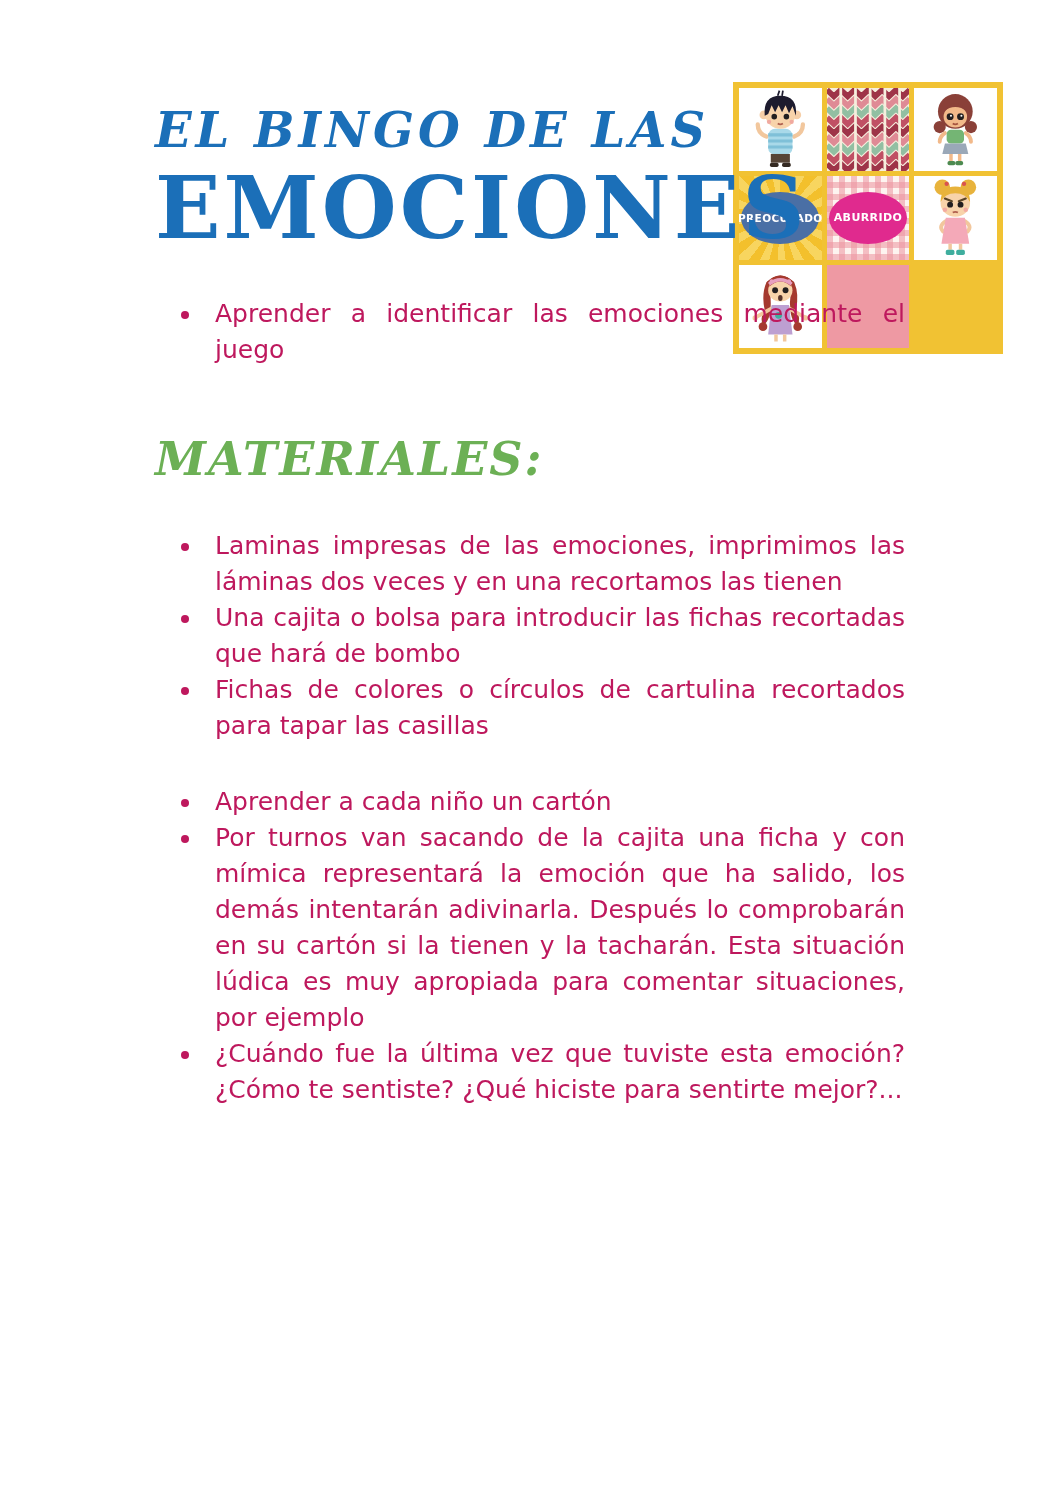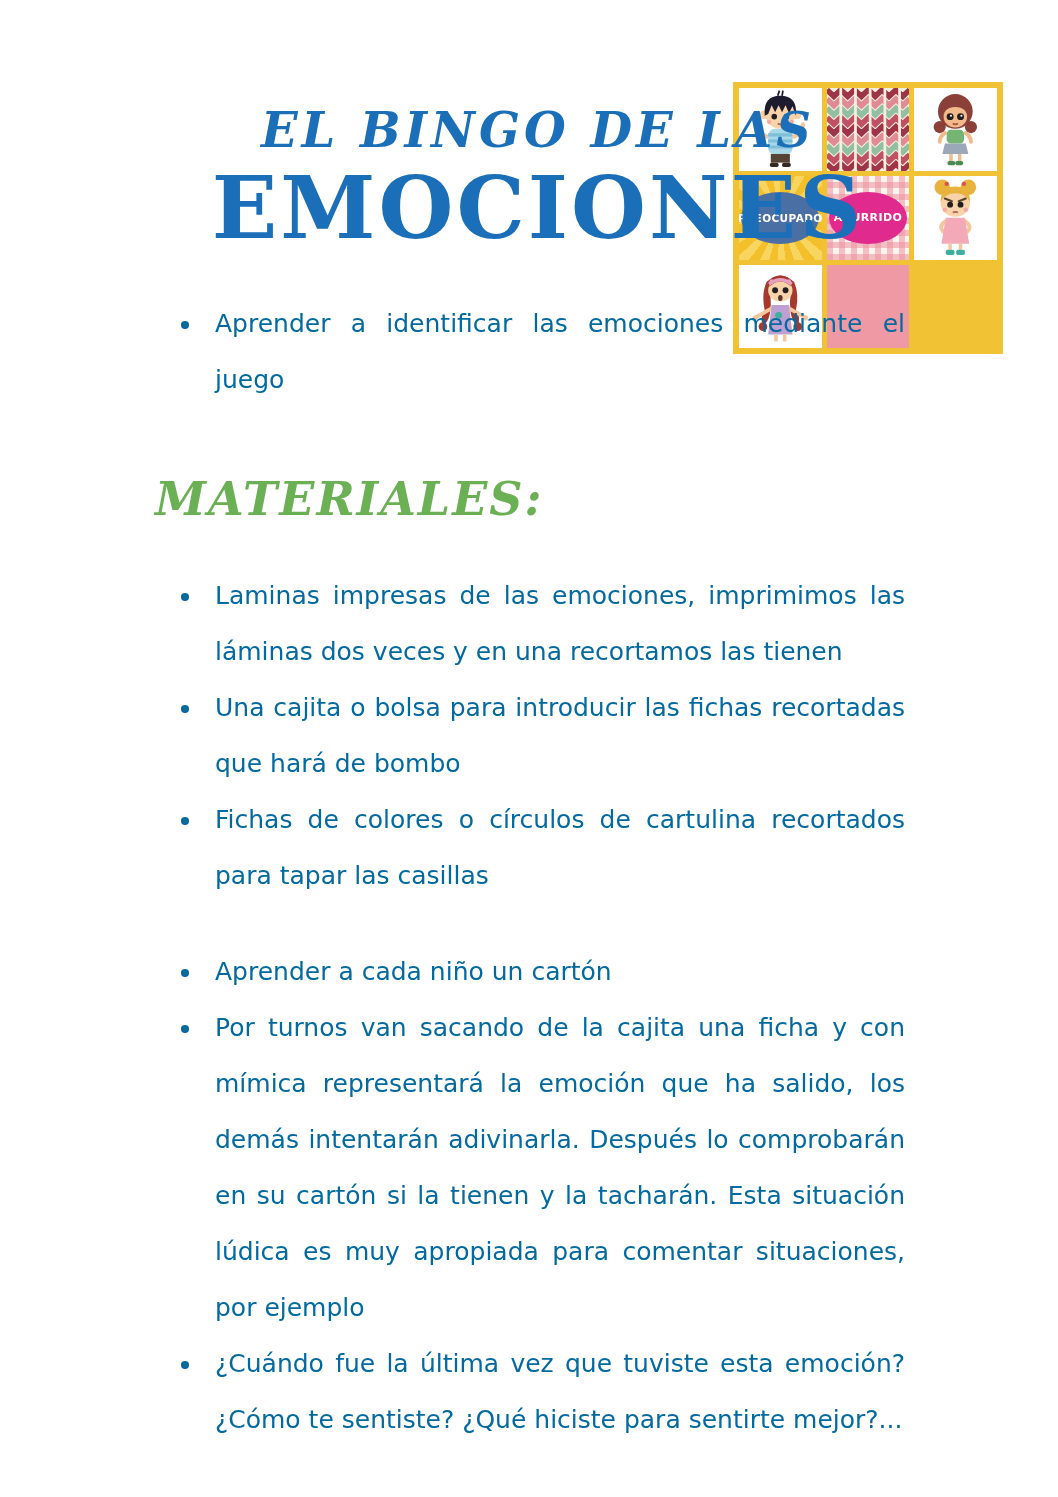--- a/index.html
+++ b/index.html
@@ -13,21 +13,21 @@
     font-family: "DejaVu Sans", sans-serif;
     color: #1b1b1b;
   }
   .content {
     position: absolute;
     left: 155px;
     top: 0;
     width: 750px;
   }
   
-  .doc-title { margin: 100px 0 0 16px; text-align: center; }
+  .doc-title { margin: 100px 0 0 0; }
   .title-line1 {
     display: block;
     font-family: "DejaVu Serif", serif;
     font-style: italic;
     font-weight: bold;
     font-size: 48px;
     line-height: 1.25;
     letter-spacing: 4px;
     color: #1b6fb8;
   }
@@ -55,24 +55,24 @@
   #heading-materiales    { margin-top: 64px; }
   #heading-instrucciones { margin-top: 36px; }
   
   ul.bullets {
     margin: 40px 0 0 0;
     padding: 0 0 0 48px;
     list-style: disc outside;
   }
   ul.bullets li {
     font-size: 25px;
-    line-height: 56px;
+    line-height: 36px;
     text-align: justify;
     padding-left: 12px;
-    color: #0369a1;
+    color: #be185d;
   }
   
   .bingo-card {
     position: absolute;
     left: 733px;
     top: 82px;
     width: 270px;
     height: 272px;
     background: #f1c233;
     box-sizing: border-box;

